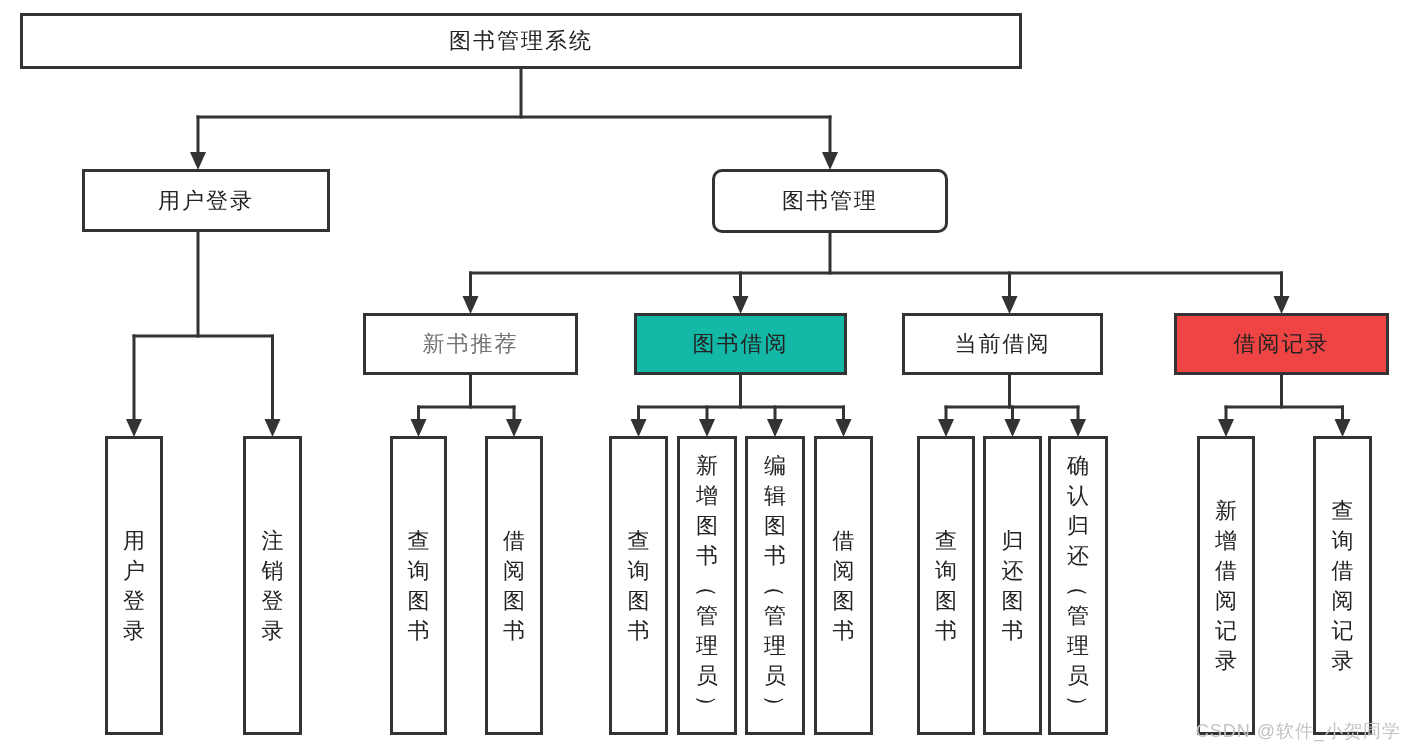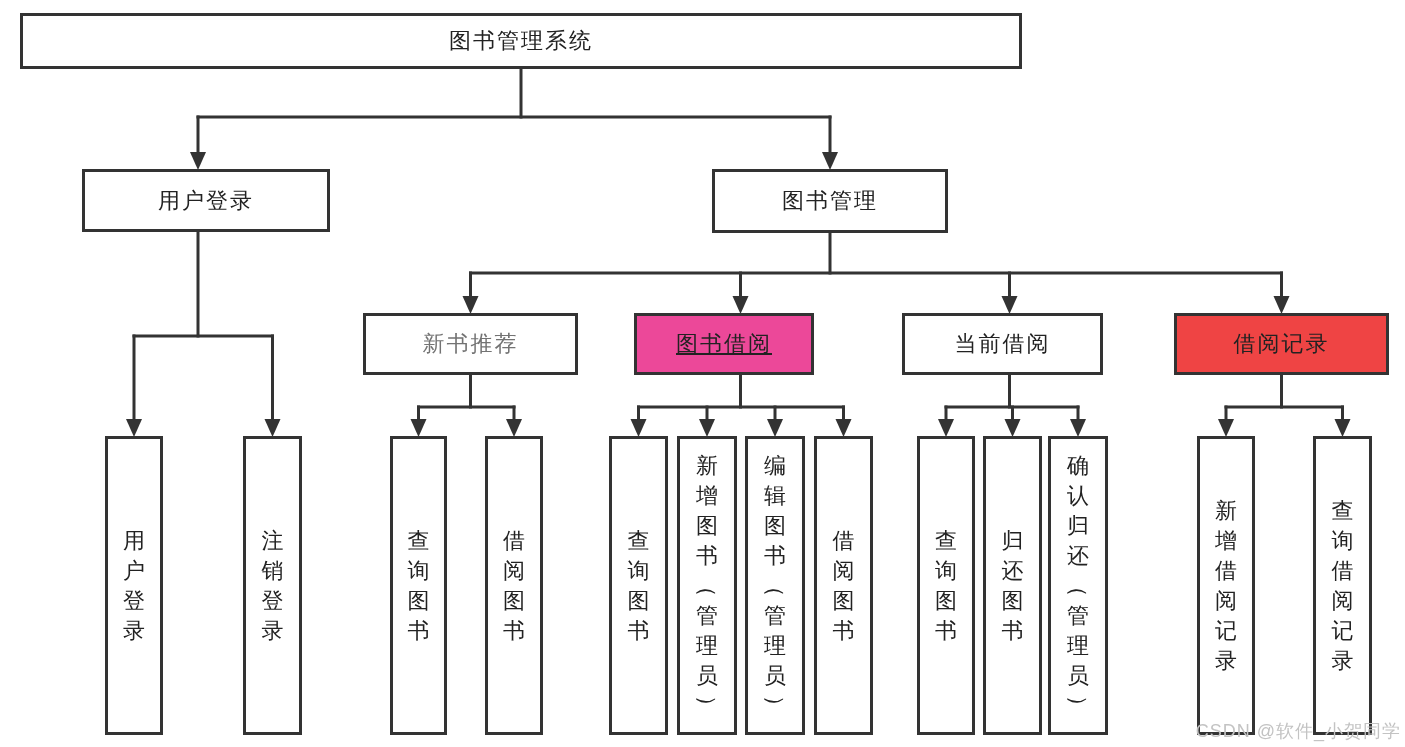--- a/index.html
+++ b/index.html
@@ -126,27 +126,27 @@
       <line x1="1342.5" y1="407" x2="1342.5" y2="420" stroke="#333333" stroke-width="3" stroke-linecap="square"></line>
       <polygon points="1334.5,419 1350.5,419 1342.5,437" fill="#333333"></polygon>
     </svg>
   <div id="nodes">
       <div class="node h" style="left: 20px; top: 13px; width: 1002px; height: 56px; border-color: rgb(51, 51, 51); background: rgb(255, 255, 255); color: rgb(34, 34, 34);">
         <span>图书管理系统</span>
       </div>
       <div class="node h" style="left: 82px; top: 169px; width: 248px; height: 63px; border-color: rgb(51, 51, 51); background: rgb(255, 255, 255); color: rgb(34, 34, 34);">
         <span>用户登录</span>
       </div>
-      <div class="node h" style="left: 712px; top: 169px; width: 236px; height: 64px; border-color: rgb(51, 51, 51); background: rgb(255, 255, 255); color: rgb(34, 34, 34);">
+      <div class="node h" style="left: 712px; top: 169px; width: 236px; height: 64px; border-color: rgb(51, 51, 51); background: rgb(255, 255, 255); color: rgb(34, 34, 34); border-radius: 10px;">
         <span>图书管理</span>
       </div>
       <div class="node h" style="left: 363px; top: 313px; width: 215px; height: 62px; border-color: rgb(51, 51, 51); background: rgb(255, 255, 255); color: #737373;">
         <span>新书推荐</span>
       </div>
-      <div class="node h" style="left: 634px; top: 313px; width: 180px; height: 62px; border-color: rgb(51, 51, 51); background: #ec4899; color: rgb(34, 34, 34); text-decoration: underline;">
+      <div class="node h" style="left: 634px; top: 313px; width: 213px; height: 62px; border-color: rgb(51, 51, 51); background: #14b8a6; color: rgb(34, 34, 34);">
         <span>图书借阅</span>
       </div>
       <div class="node h" style="left: 902px; top: 313px; width: 201px; height: 62px; border-color: rgb(51, 51, 51); background: rgb(255, 255, 255); color: rgb(34, 34, 34);">
         <span>当前借阅</span>
       </div>
       <div class="node h" style="left: 1174px; top: 313px; width: 215px; height: 62px; border-color: rgb(51, 51, 51); background: #ef4444; color: rgb(34, 34, 34);">
         <span>借阅记录</span>
       </div>
       <div class="node v" style="left: 105px; top: 436px; width: 58px; height: 299px; border-color: rgb(51, 51, 51); background: rgb(255, 255, 255); color: rgb(34, 34, 34);">
         <div class="vchar">用</div>

